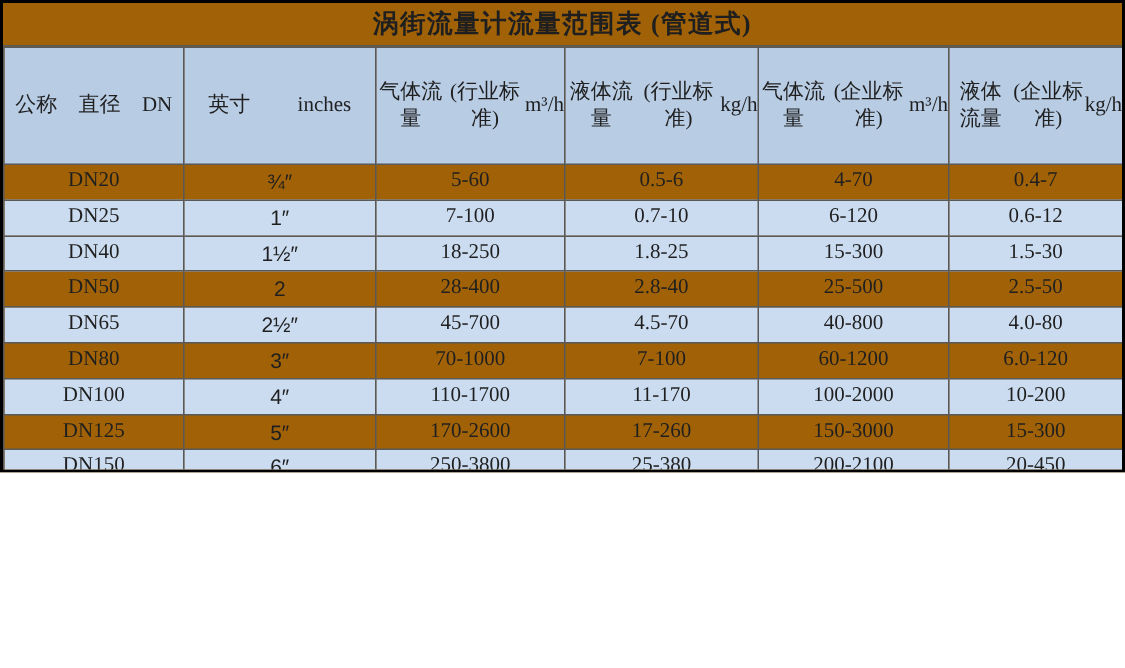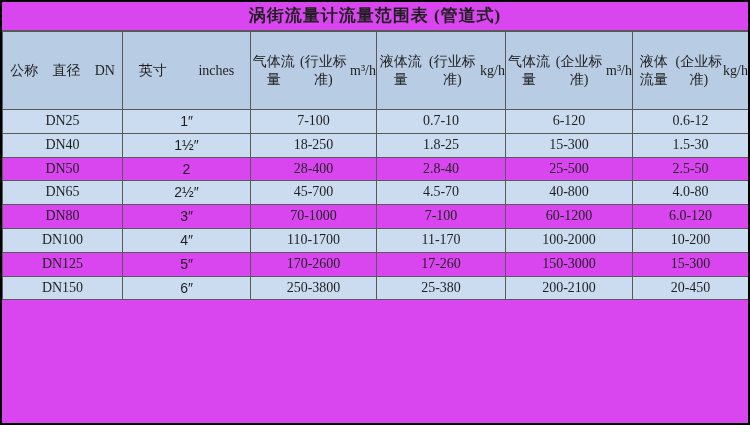--- a/index.html
+++ b/index.html
@@ -4,23 +4,23 @@
 <style>
   :root{
     --header-bg:#b8cce4;
     --alt-bg:#cbdcf0;
     --border:#595959;
     --outer:#000000;
     --text:#1f1f1f;
   }
   html,body{margin:0;padding:0;background:#ffffff;}
   .sheet{
-    width:750px;height:425px;box-sizing:border-box;overflow:hidden;
+    width:750px;height:315px;box-sizing:border-box;overflow:hidden;
     border:2px solid var(--outer);
-    background:#d946ef;color:var(--text);
+    background:#a16207;color:var(--text);
     font-family:"Liberation Serif","DejaVu Serif",serif;
   }
   .title{
     height:28px;line-height:28px;text-align:center;
     font-size:17px;font-weight:bold;letter-spacing:1px;
     border-bottom:1px solid var(--border);
   }
   table{width:100%;border-collapse:collapse;table-layout:fixed;}
   th,td{
     border:1px solid var(--border);
@@ -93,20 +93,28 @@
         <th>
           <div class="hcol">
             <div>液体流量</div>
             <div>(企业标准)</div>
             <div>kg/h</div>
           </div>
         </th>
       </tr>
     </thead>
     <tbody>
+        <tr>
+          <td>DN20</td>
+          <td class="inches">¾″</td>
+          <td>5-60</td>
+          <td>0.5-6</td>
+          <td>4-70</td>
+          <td>0.4-7</td>
+        </tr>
         <tr class="alt">
           <td>DN25</td>
           <td class="inches">1″</td>
           <td>7-100</td>
           <td>0.7-10</td>
           <td>6-120</td>
           <td>0.6-12</td>
         </tr>
         <tr class="alt">
           <td>DN40</td>

